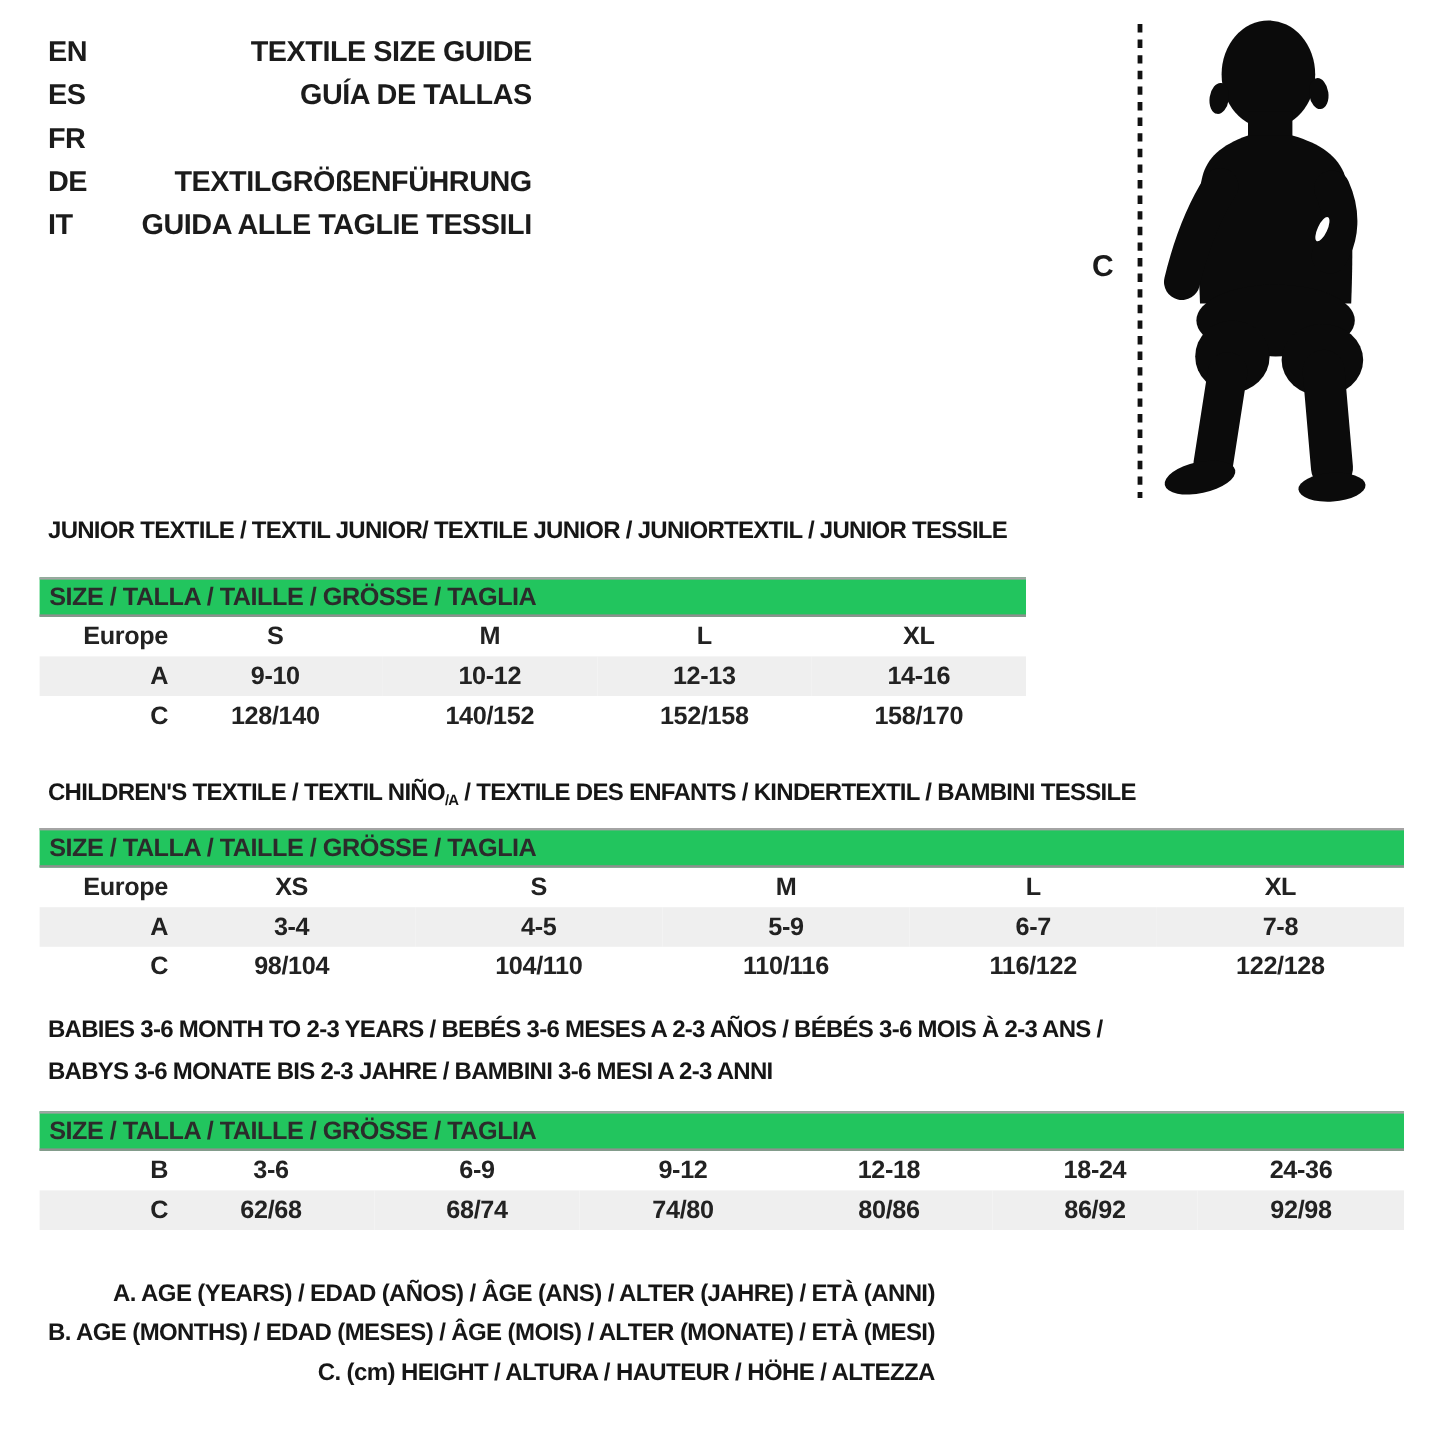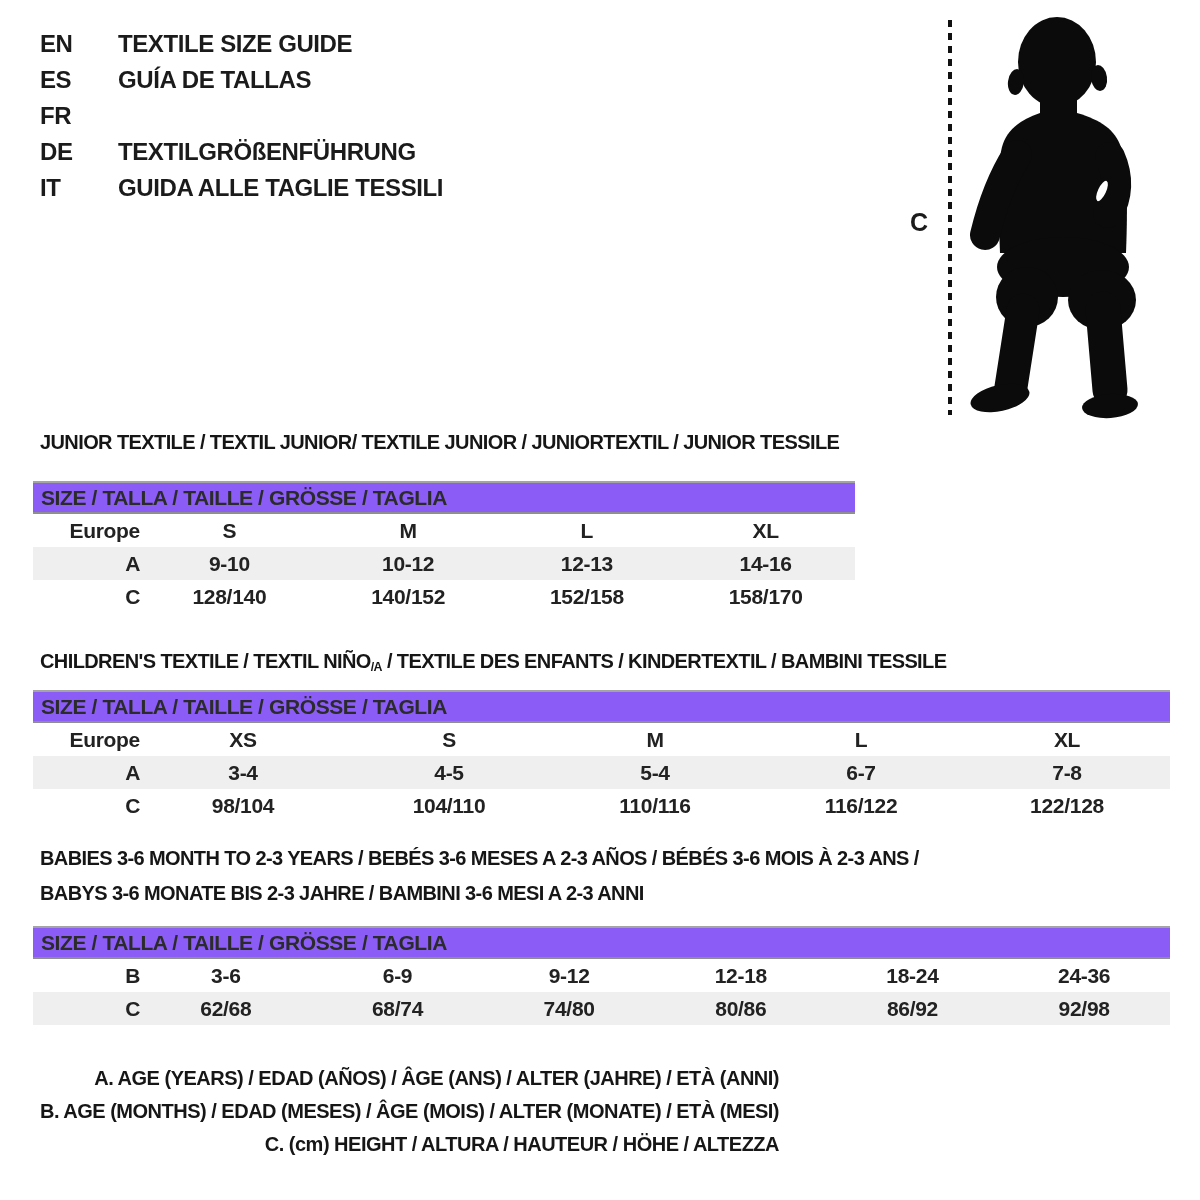--- a/index.html
+++ b/index.html
@@ -3,36 +3,36 @@
 <meta charset="utf-8">
 <style>
   html,body{margin:0;padding:0;background:#fff;}
   .page{
     position:relative;width:1200px;height:1200px;background:#ffffff;
     font-family:"Liberation Sans",sans-serif;color:#1b1b1b;overflow:hidden;
   }
 
   
   .lang{position:absolute;top:26px;left:40px;font-size:24px;line-height:36px;font-weight:bold;letter-spacing:-0.4px;}
-  .lang-row{display:flex;}
+  .lang-row{display:flex;justify-content:space-between;}
   .lang-code{width:78px;}
 
   
   .fig-label{position:absolute;left:910px;top:208px;font-size:25px;font-weight:bold;}
   .fig-svg{position:absolute;left:905px;top:15px;}
 
   
   .heading{position:absolute;font-size:20px;font-weight:bold;letter-spacing:-0.6px;white-space:nowrap;color:#161616;}
   .heading .sub{font-size:0.62em;vertical-align:-0.28em;}
   .heading2{line-height:35px;}
 
   
   .section{position:absolute;}
   .size-bar{
-    height:29px;line-height:29px;background:#8b5cf6;
+    height:29px;line-height:29px;background:#22c55e;
     border-top:2px solid #a4a4a4;border-bottom:2px solid #8f8f8f;
     padding-left:8px;font-size:21px;font-weight:bold;color:#2b2b2b;letter-spacing:-0.4px;
   }
   table.sizes{width:100%;border-collapse:collapse;table-layout:fixed;}
   table.sizes td{
     height:33px;padding:0;text-align:center;
     font-size:21px;font-weight:bold;letter-spacing:-0.3px;color:#222;
   }
   table.sizes td.rowlab{text-align:right;padding-left:8px;}
   table.sizes tr.shade{background:#efefef;}
@@ -145,21 +145,21 @@
         <td>XS</td>
         <td>S</td>
         <td>M</td>
         <td>L</td>
         <td>XL</td>
       </tr>
       <tr class="shade">
         <td class="rowlab">A</td>
         <td>3-4</td>
         <td>4-5</td>
-        <td>5-4</td>
+        <td>5-9</td>
         <td>6-7</td>
         <td>7-8</td>
       </tr>
       <tr>
         <td class="rowlab">C</td>
         <td>98/104</td>
         <td>104/110</td>
         <td>110/116</td>
         <td>116/122</td>
         <td>122/128</td>

